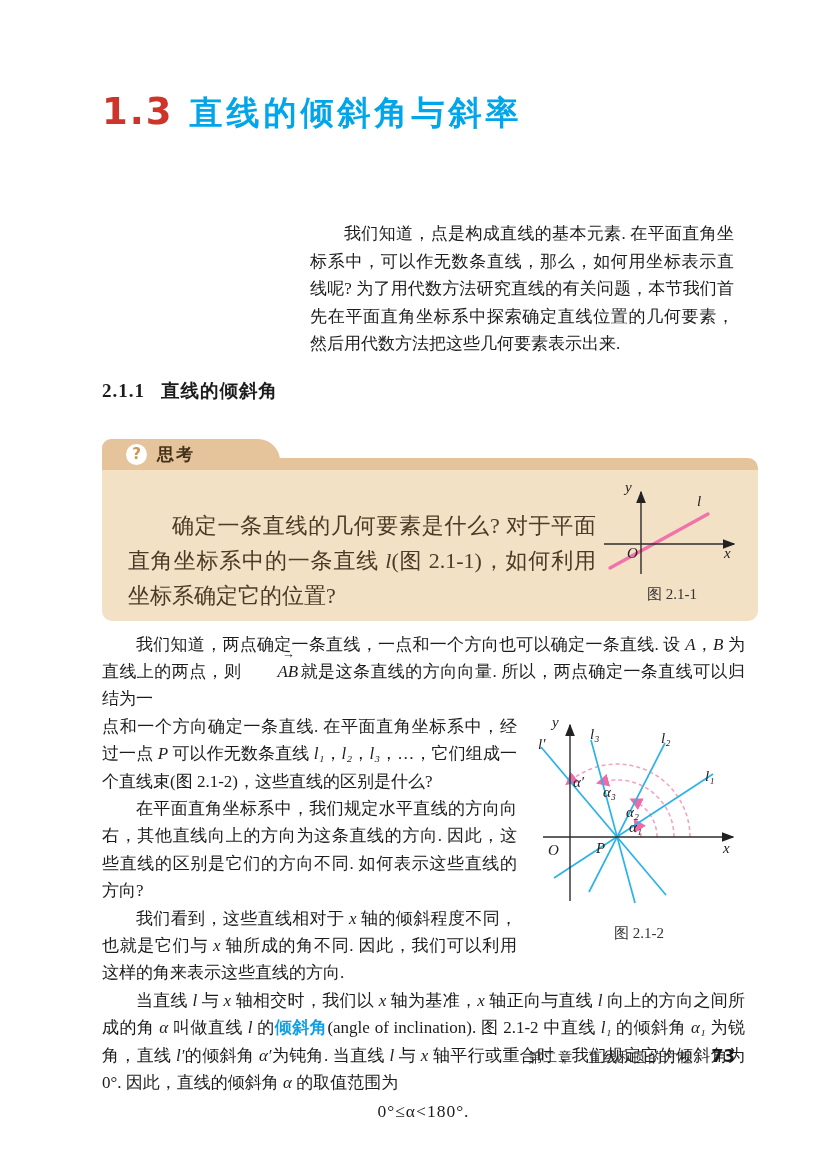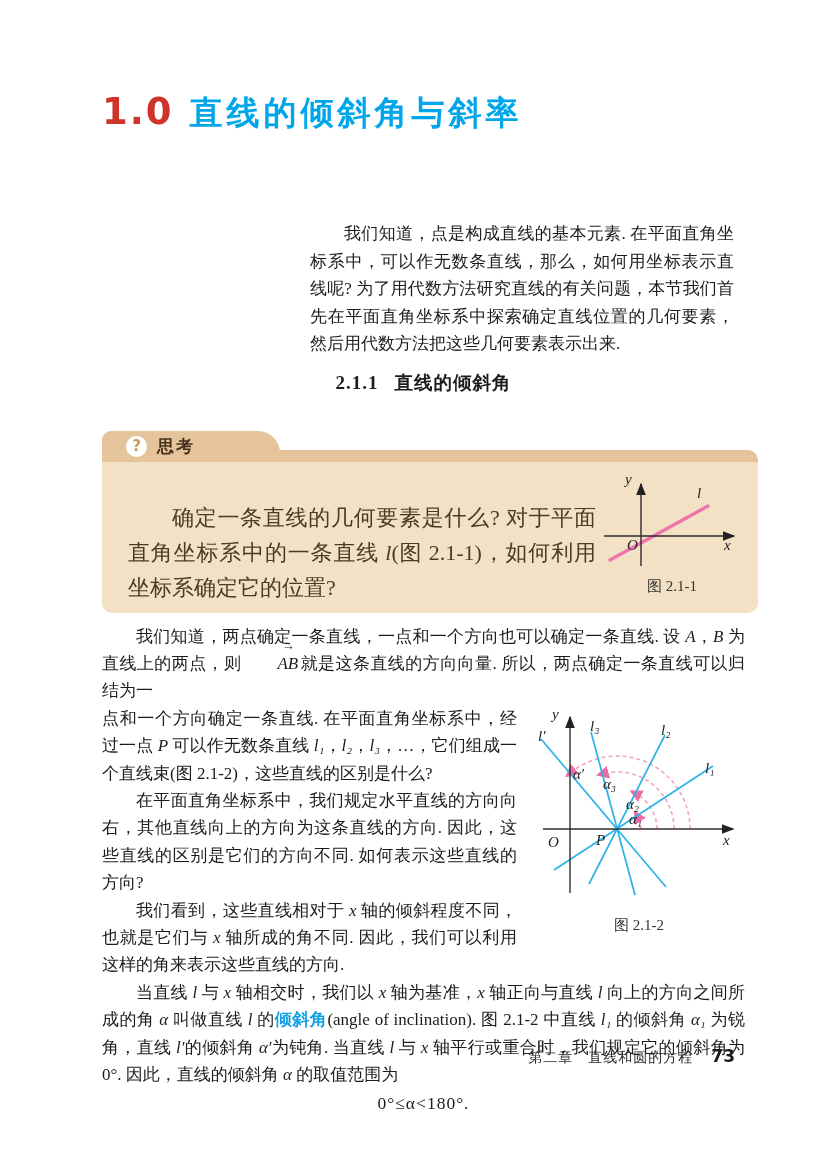--- a/index.html
+++ b/index.html
@@ -13,21 +13,21 @@
   .sec-num{color:#ce342a;font-family:"DejaVu Sans","Liberation Sans",sans-serif;
            font-weight:bold;font-size:37px;letter-spacing:2px;}
   .sec-title{color:#00a6e9;font-family:"DejaVu Sans","Liberation Sans",sans-serif;
            font-weight:bold;font-size:33px;letter-spacing:4px;}
 
   
   .intro{margin:84px 0 0 208px;width:424px;font-size:17px;line-height:27.5px;
          text-indent:2em;text-align:justify;}
 
   
-  .subsec{margin-top:12px;display:flex;align-items:baseline;justify-content:center;}
+  .subsec{margin-top:20px;display:flex;align-items:baseline;}
   .sub-num{font-weight:bold;font-size:19px;letter-spacing:1px;}
   .sub-title{font-family:"DejaVu Sans","Liberation Sans",sans-serif;font-weight:bold;
              font-size:18.5px;margin-left:16px;letter-spacing:1px;}
 
   
   .think{margin-top:36px;width:656px;}
   .think-header{position:relative;height:31px;}
   .think-strip{position:absolute;left:0;right:0;bottom:0;height:12px;background:#e5c49c;
                border-radius:0 10px 0 0;}
   .think-tab{position:absolute;left:0;bottom:0;width:178px;height:31px;background:#e5c49c;
@@ -67,21 +67,21 @@
   .footer-chapter{font-size:14px;color:#2b2b2b;letter-spacing:1px;}
   .footer-page{font-family:"DejaVu Sans","Liberation Sans",sans-serif;font-weight:bold;
                font-size:17px;color:#1a1a1a;}
 </style>
 </head>
 <body>
 
 <div class="page">
 
   <div class="title-row">
-    <span class="sec-num">1.0</span>
+    <span class="sec-num">1.3</span>
     <span class="sec-title">直线的倾斜角与斜率</span>
   </div>
 
   <p class="intro">我们知道，点是构成直线的基本元素. 在平面直角坐标系中，可以作无数条直线，那么，如何用坐标表示直线呢? 为了用代数方法研究直线的有关问题，本节我们首先在平面直角坐标系中探索确定直线位置的几何要素，然后用代数方法把这些几何要素表示出来.</p>
 
   <div class="subsec">
     <span class="sub-num">2.1.1</span>
     <span class="sub-title">直线的倾斜角</span>
   </div>
 

